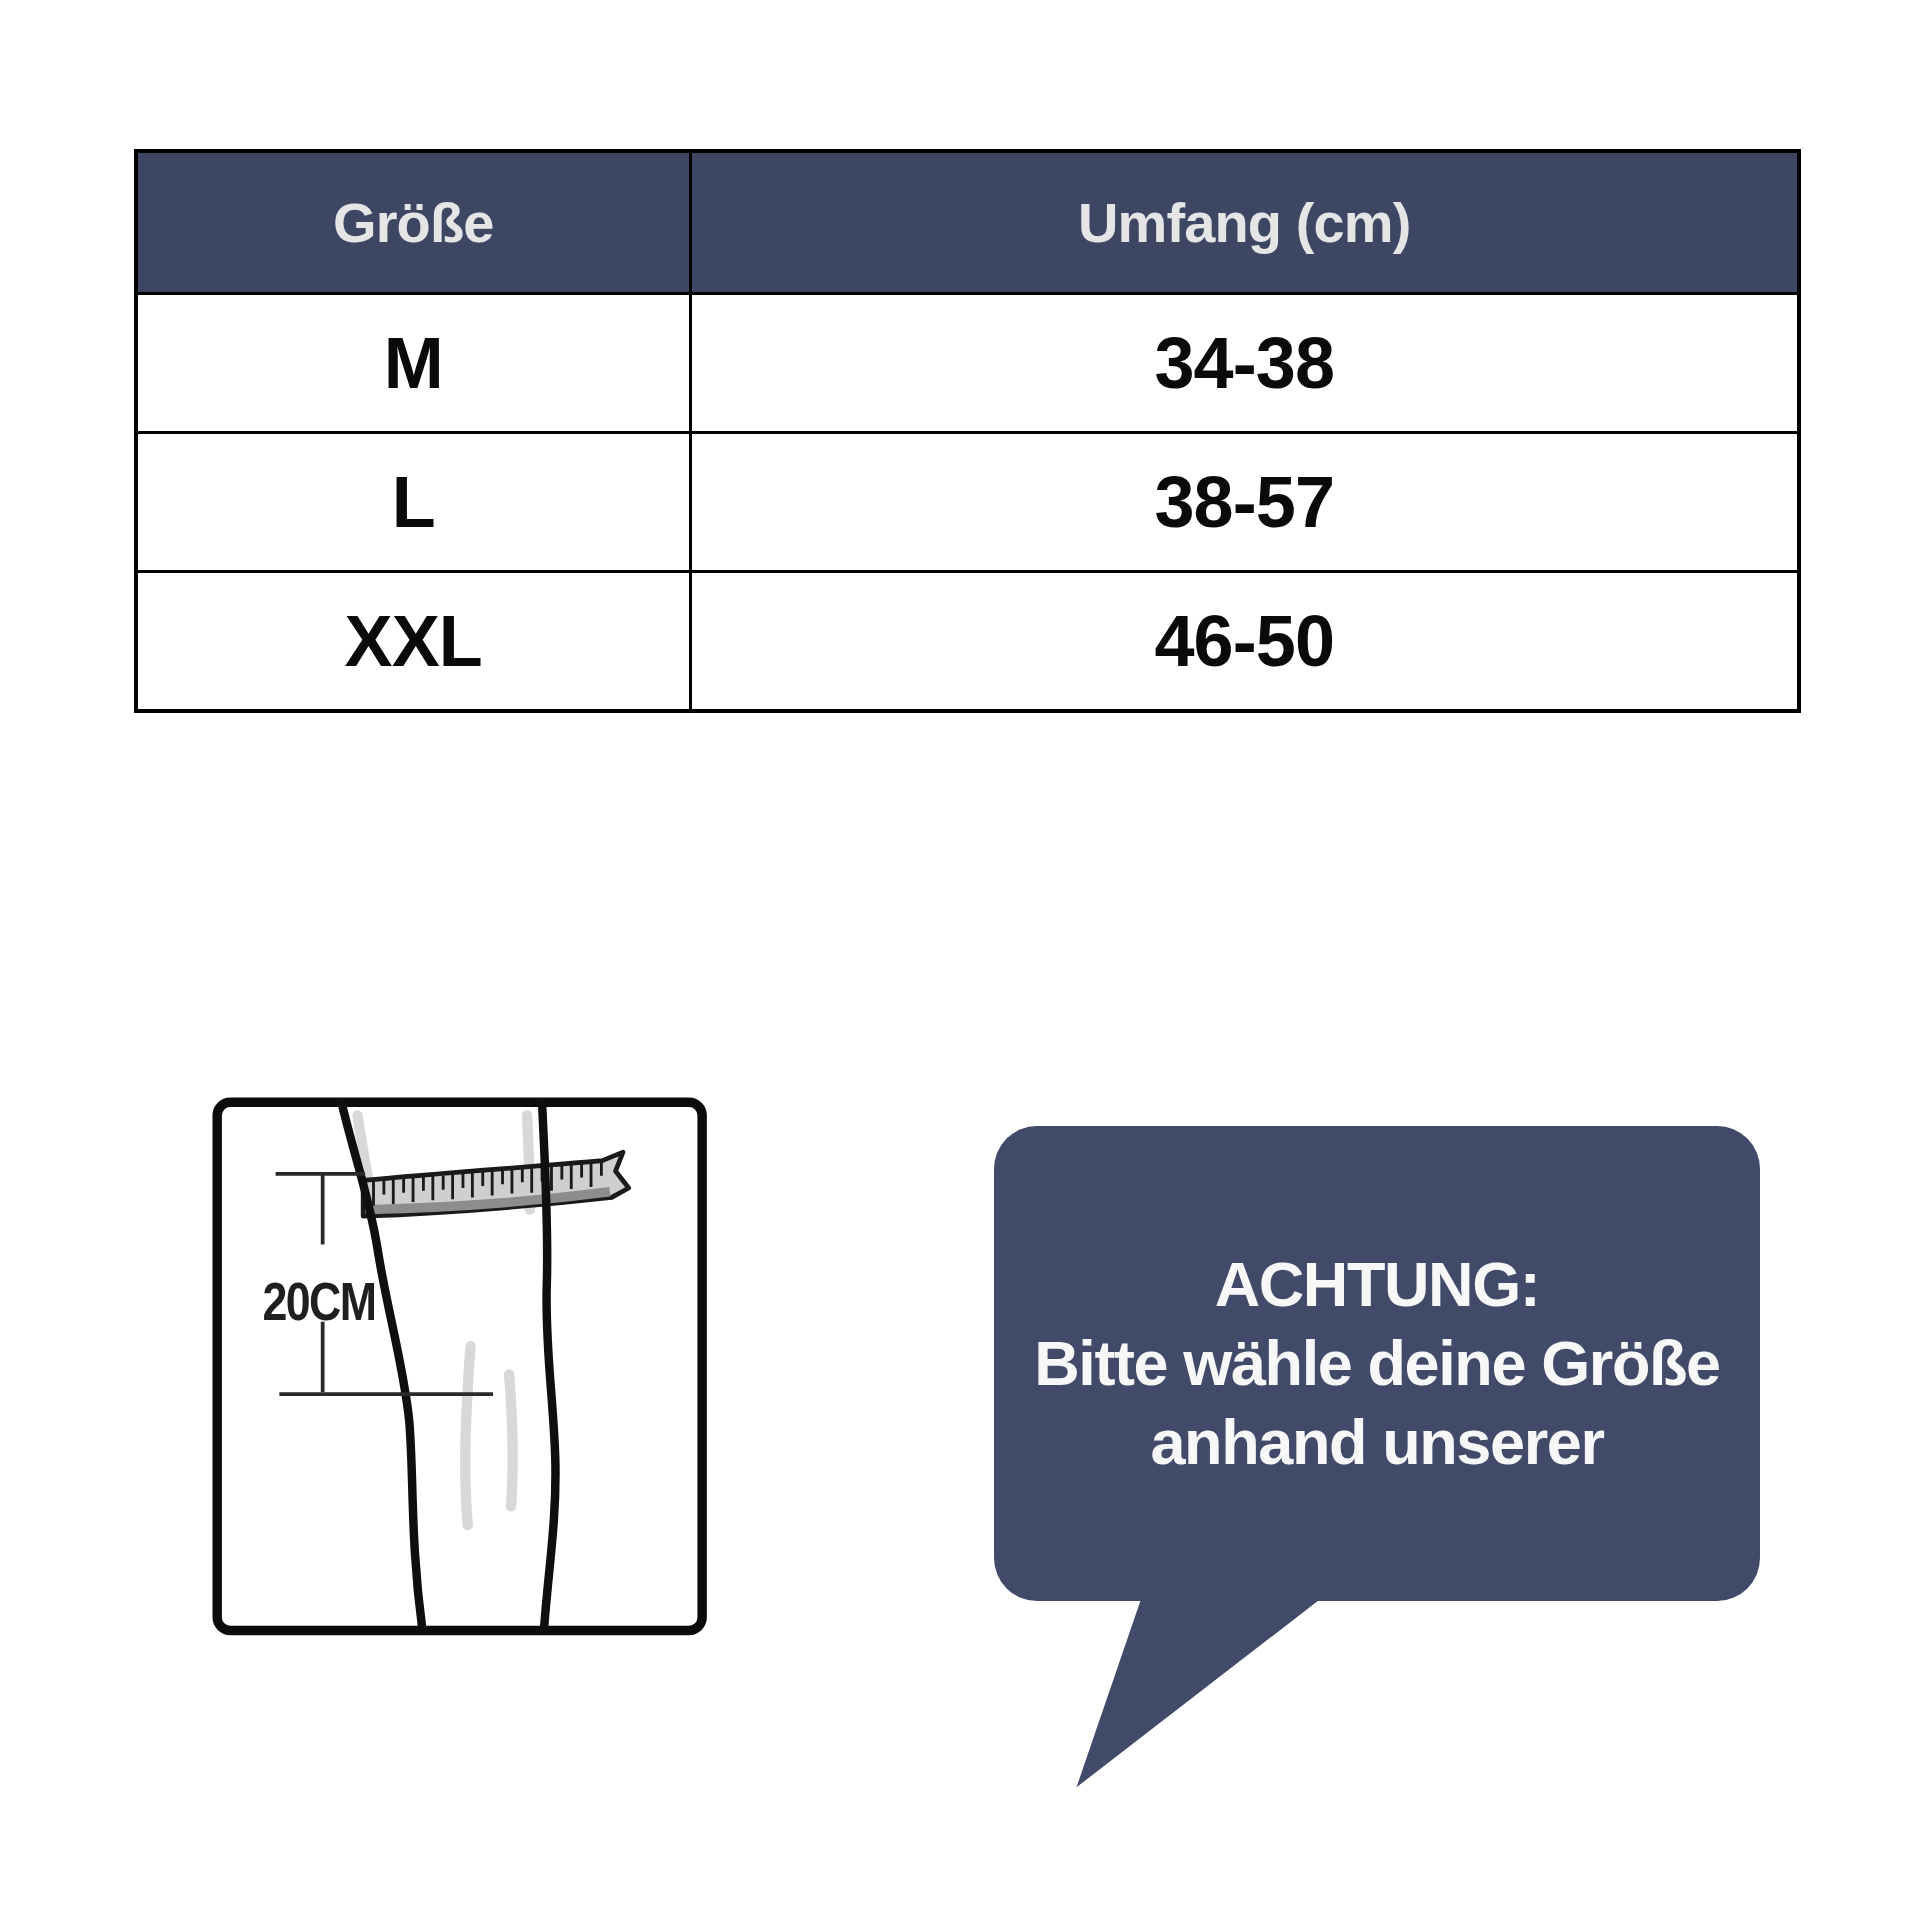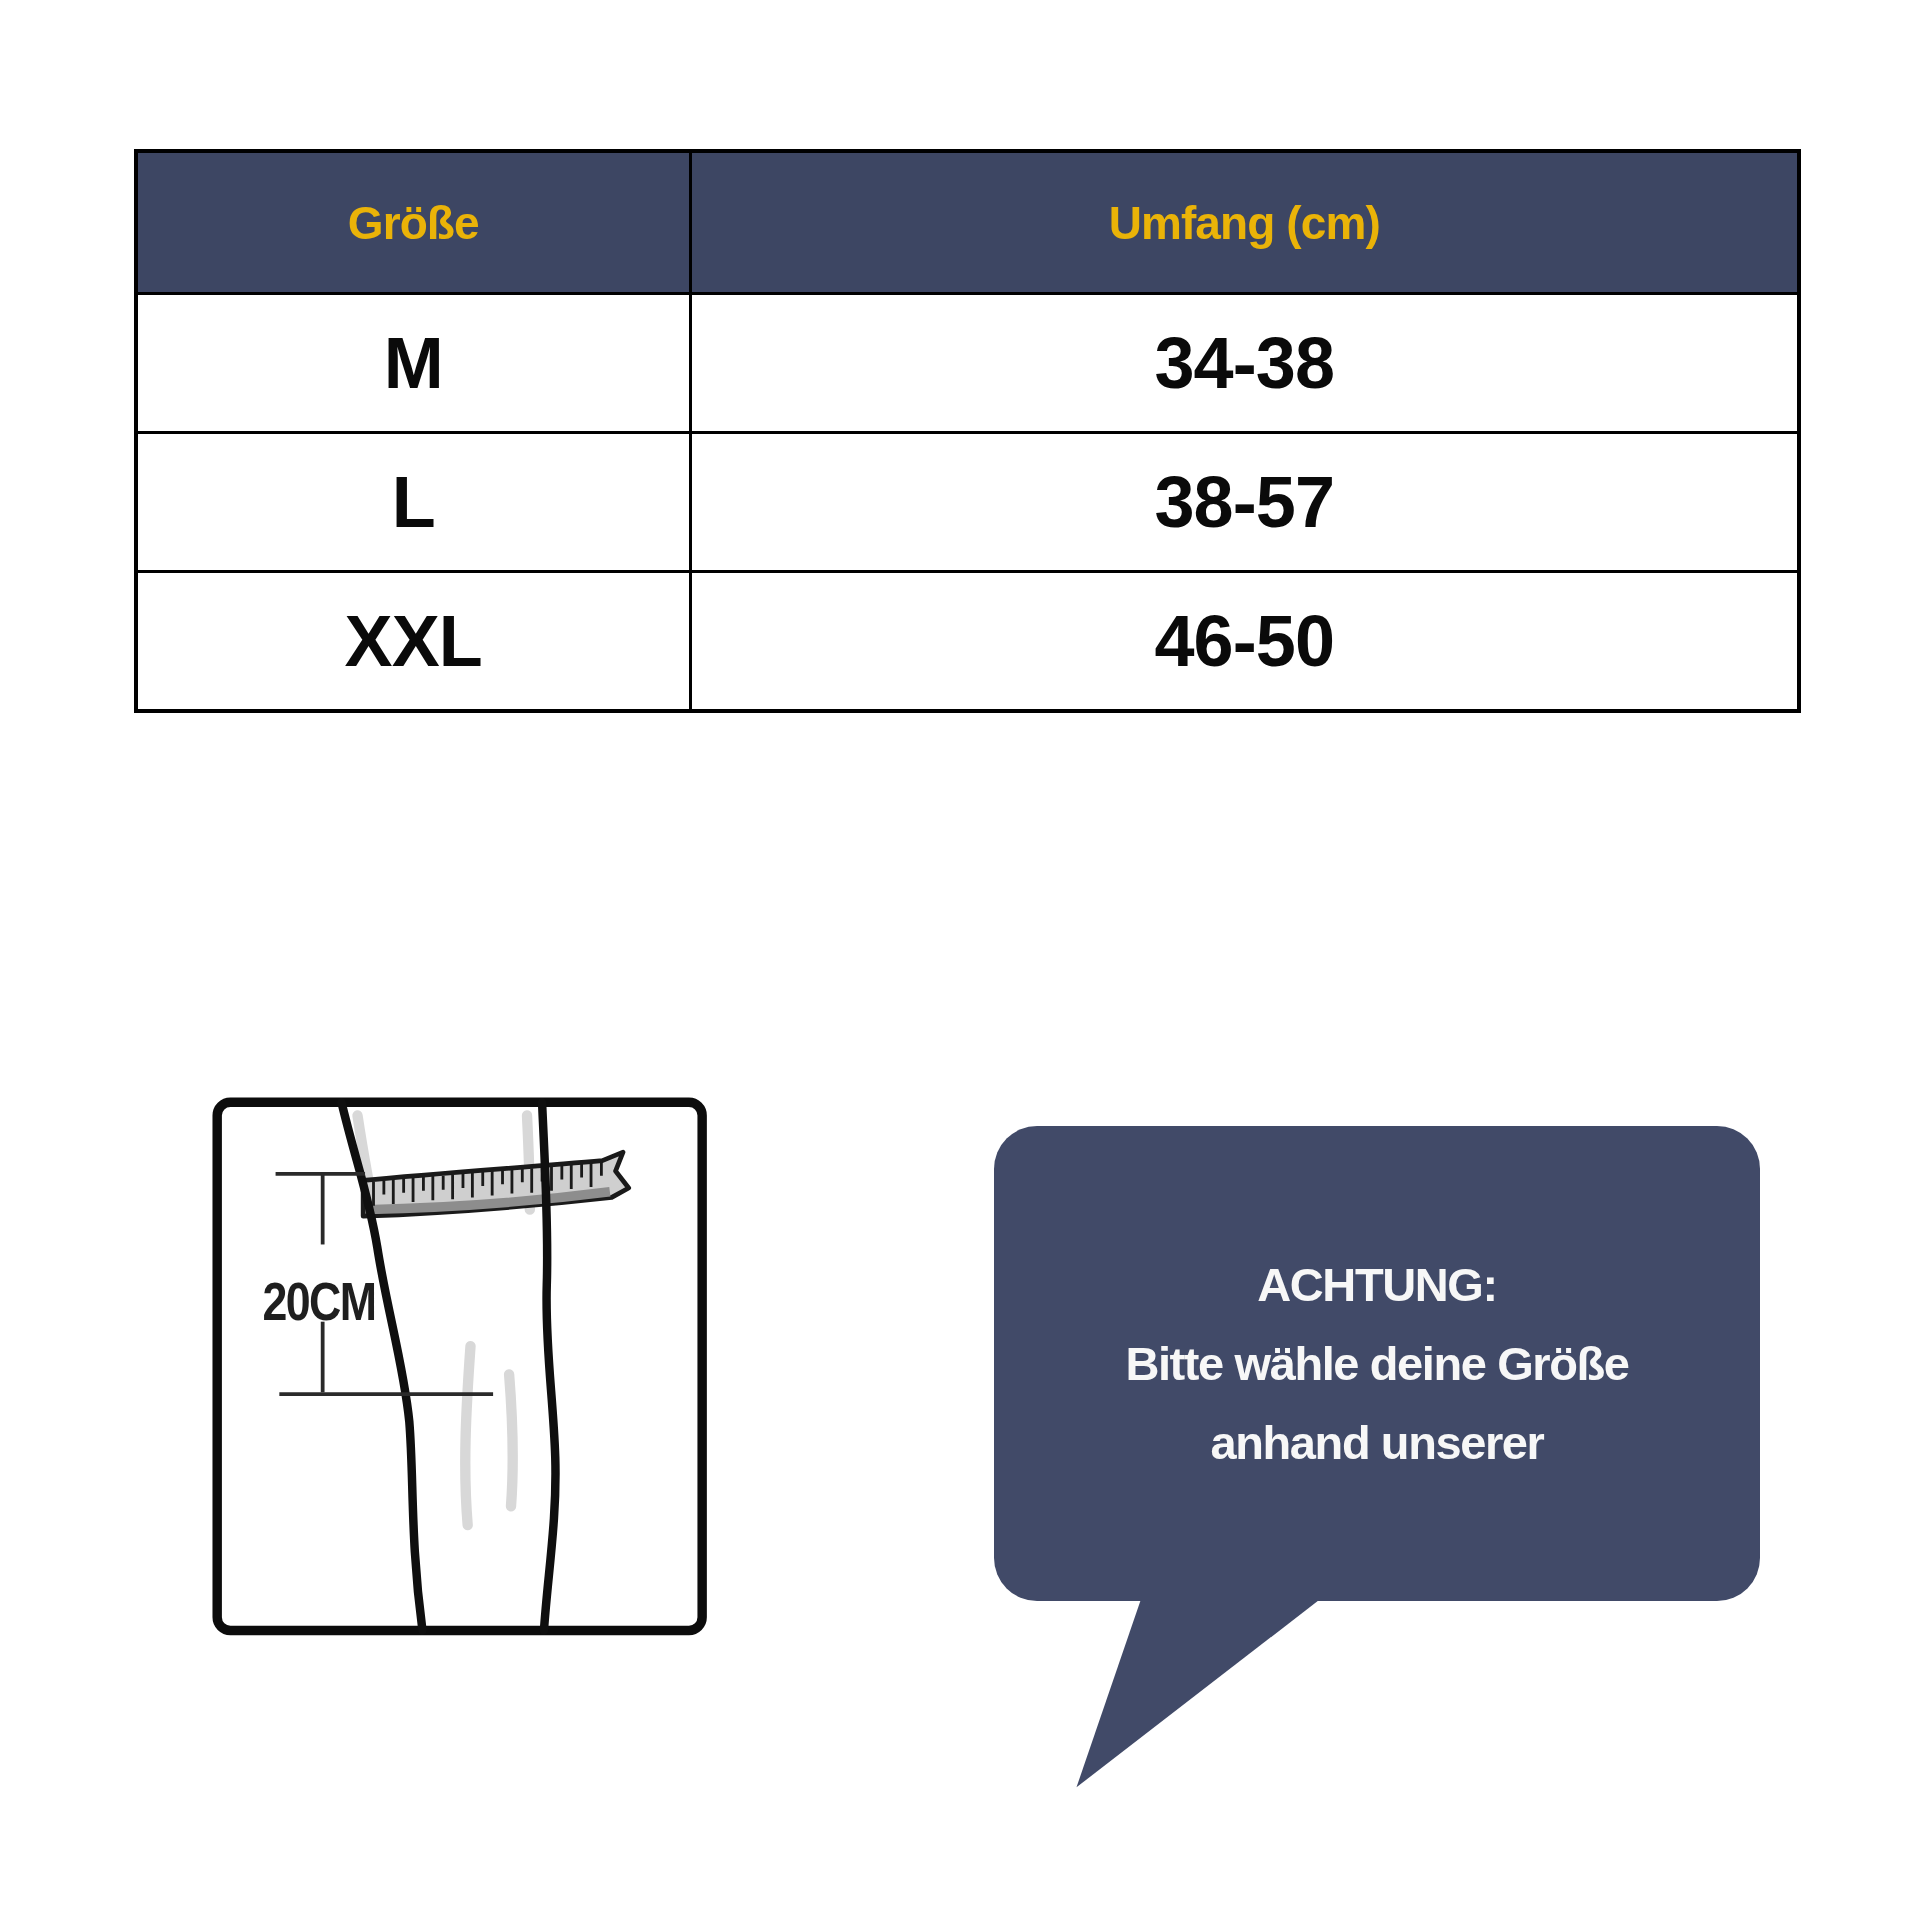--- a/index.html
+++ b/index.html
@@ -25,22 +25,22 @@
   .size-table td{
     border:3.8px solid #000000;
     text-align:center;
     vertical-align:middle;
     padding:0;
   }
   .size-table{border:4.7px solid #000000;}
   .size-table th{
     height:139px;
     background:#3d4663;
-    color:#eab308;
-    font-size:46px;
+    color:#e5e5e5;
+    font-size:56px;
     font-weight:700;
     letter-spacing:-0.9px;
   }
   .size-table td{
     height:136px;
     background:#ffffff;
     color:#0a0a0a;
     font-size:72px;
     font-weight:700;
     letter-spacing:-0.9px;
@@ -67,21 +67,21 @@
     border-radius:43px;
     box-sizing:border-box;
     display:flex;
     flex-direction:column;
     justify-content:center;
     align-items:center;
     padding:0 26px;
   }
   .b-line{
     color:#f7f7f7;
-    font-size:47px;
+    font-size:63px;
     line-height:79px;
     font-weight:700;
     letter-spacing:-1.4px;
     white-space:nowrap;
     text-align:center;
   }
 </style>
 </head>
 <body>
 

